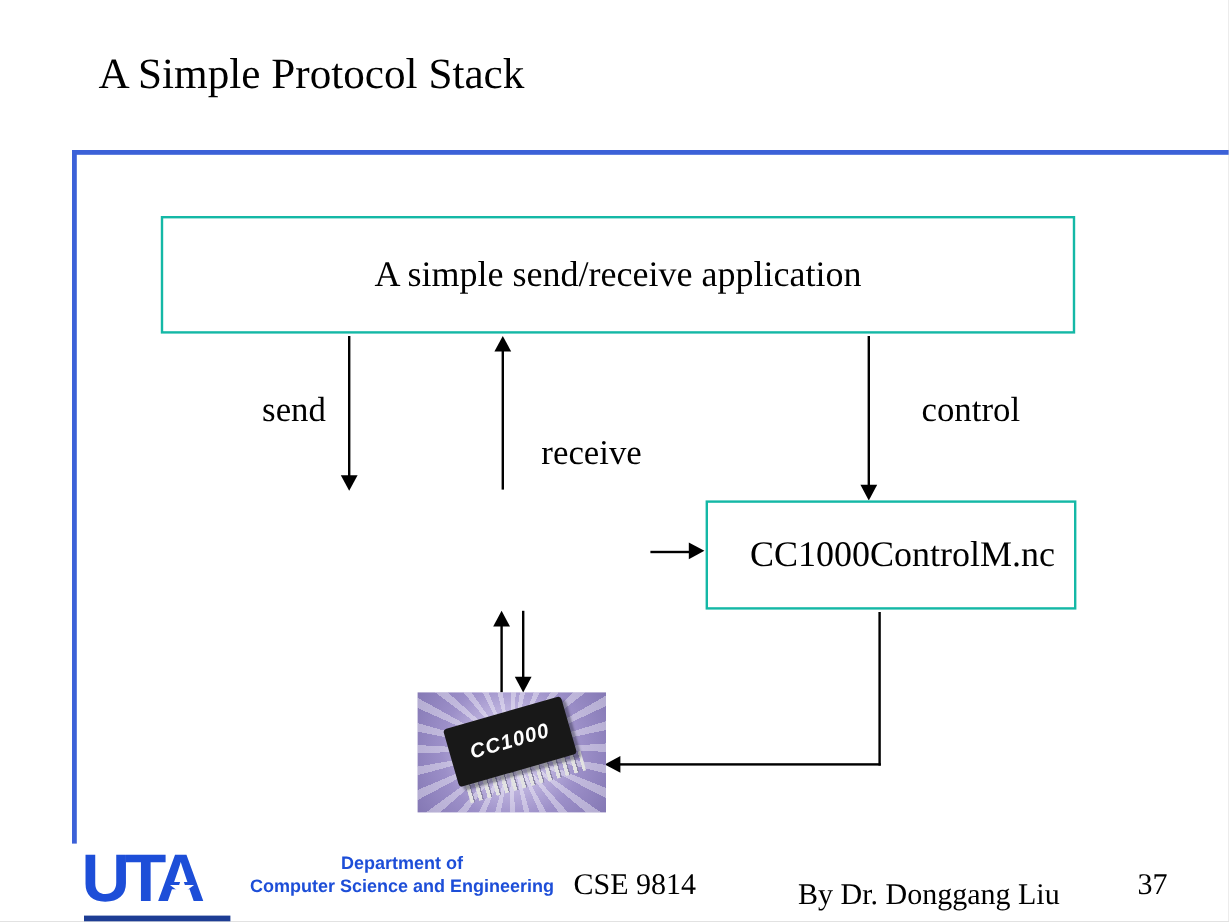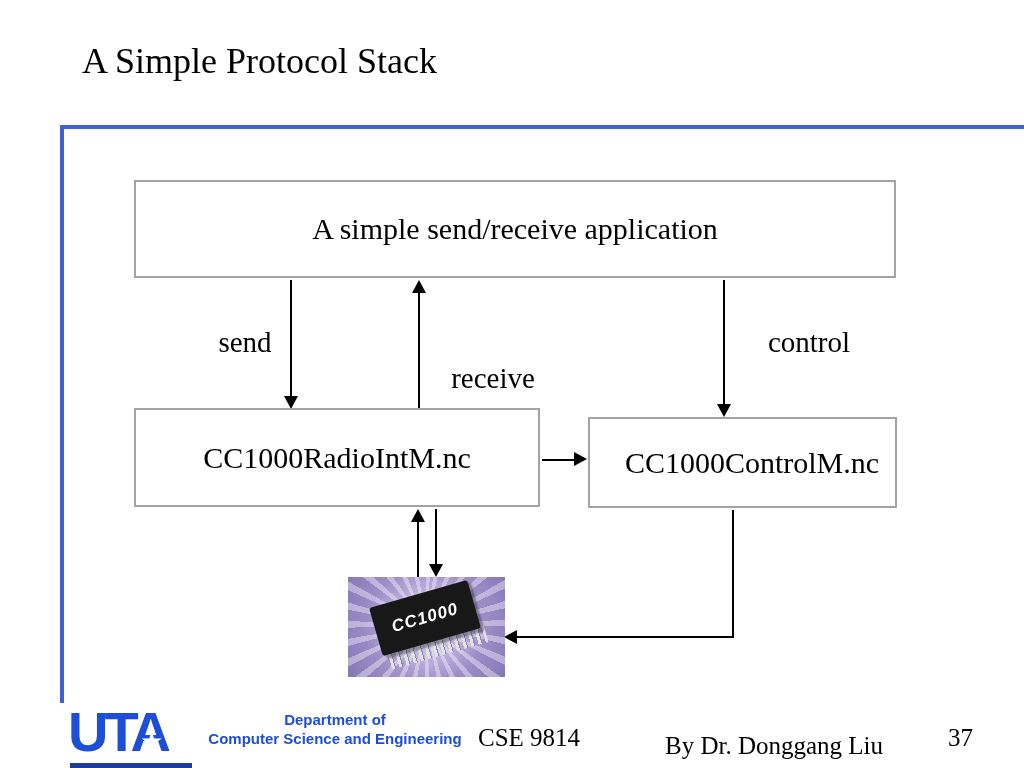--- a/index.html
+++ b/index.html
@@ -17,21 +17,21 @@
   }
 
   
   .frame {
     left:60px; top:125px; width:964px; height:578px;
     border-top:4px solid #3c61d8; border-left:4px solid #3c61d8;
   }
 
   
   .dbox {
-    background:#fff; border:2px solid #a3a3a3; color:#000;
+    background:#fff; border:2px solid #14b8a6; color:#000;
     font-family:"Liberation Serif", serif; text-align:center;
     display:flex; align-items:center; justify-content:center;
   }
   .app-box   { left:134px; top:180px; width:762px; height:98px; font-size:30px; }
   .radio-box { left:134px; top:408px; width:406px; height:99px; font-size:30px; }
   .ctrl-box  { left:588px; top:417px; width:309px; height:91px; font-size:30px;padding-left:19px; }
 
   
   .vline { width:2px; background:#000; }
   .hline { height:2px; background:#000; }
@@ -112,23 +112,20 @@
   <div class="abs edge-label" style="left:195px; top:326px; width:100px;">send</div>
 
   <div class="abs vline" style="left:418px; top:290px; height:118px;"></div>
   <div class="abs head-up" style="left:412px; top:280px;"></div>
   <div class="abs edge-label" style="left:437px; top:326px; width:112px;margin-top:36px;">receive</div>
 
   <div class="abs vline" style="left:723px; top:280px; height:126px;"></div>
   <div class="abs head-down" style="left:717px; top:404px;"></div>
   <div class="abs edge-label" style="left:753px; top:326px; width:112px;">control</div>
 
-  <div class="abs dbox radio-box">
-    <span>CC1000RadioIntM.nc</span>
-  </div>
 
   <div class="abs dbox ctrl-box">
     <span>CC1000ControlM.nc</span>
   </div>
 
   <div class="abs hline" style="left:542px; top:459px; width:34px;"></div>
   <div class="abs head-right" style="left:574px; top:452px;"></div>
 
   <div class="abs vline" style="left:417px; top:520px; height:57px;"></div>
   <div class="abs head-up" style="left:411px; top:509px;"></div>

